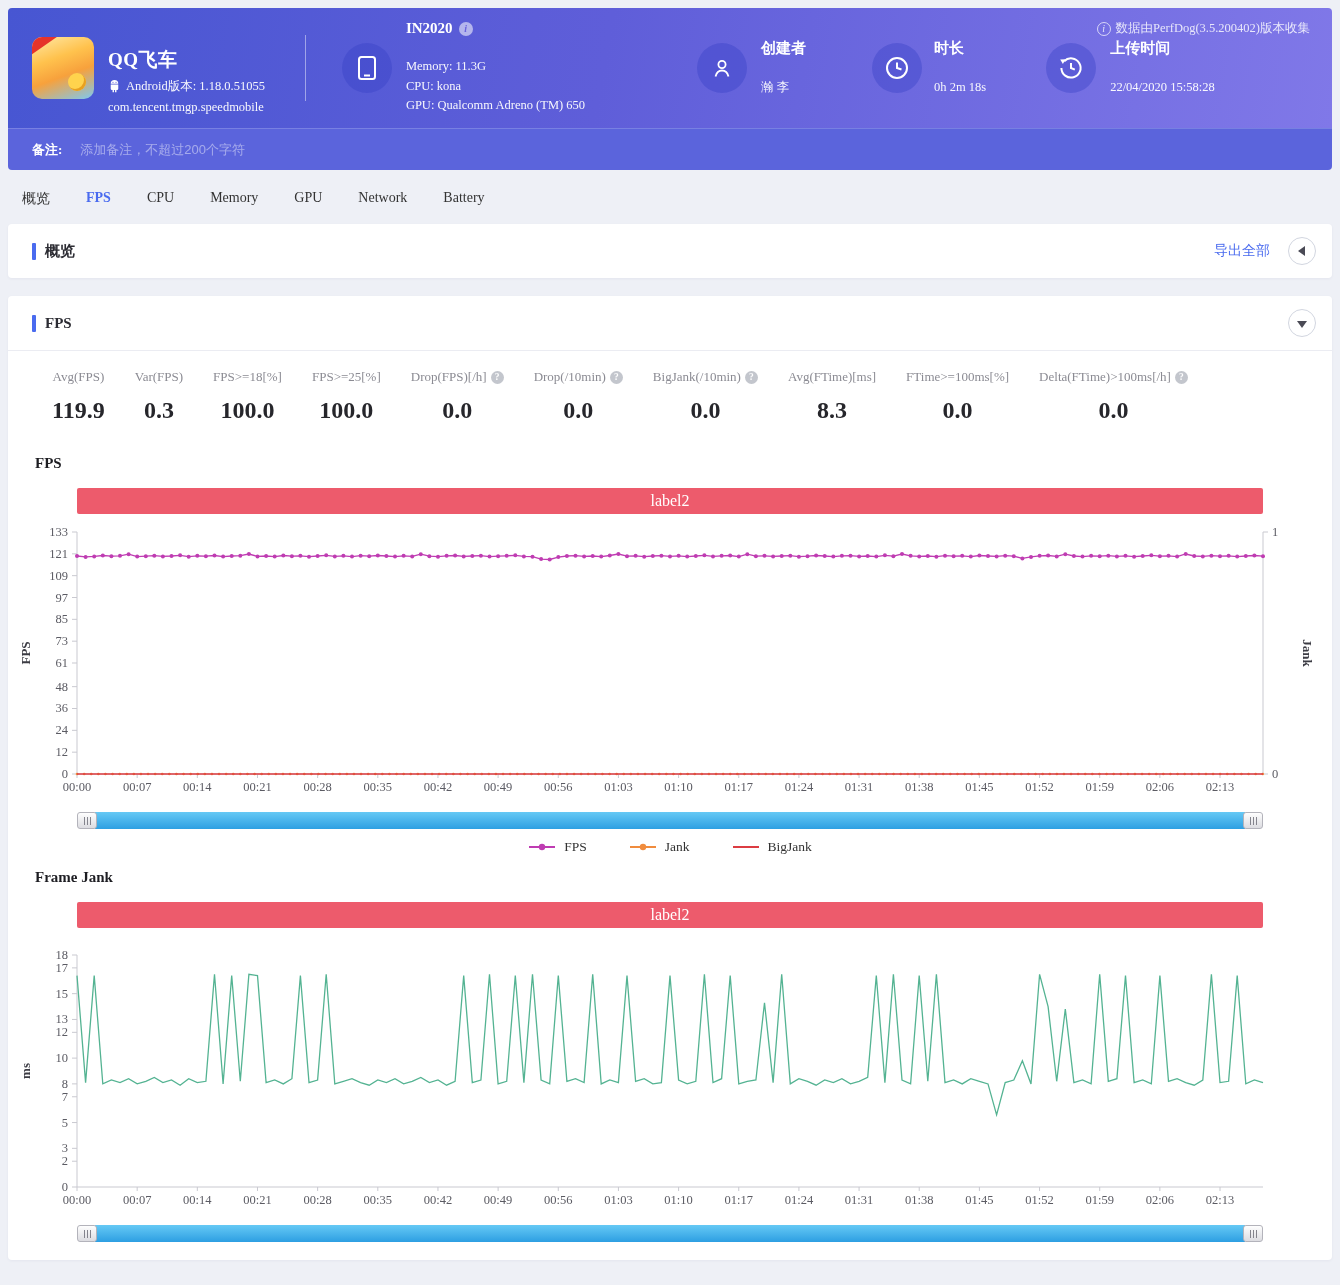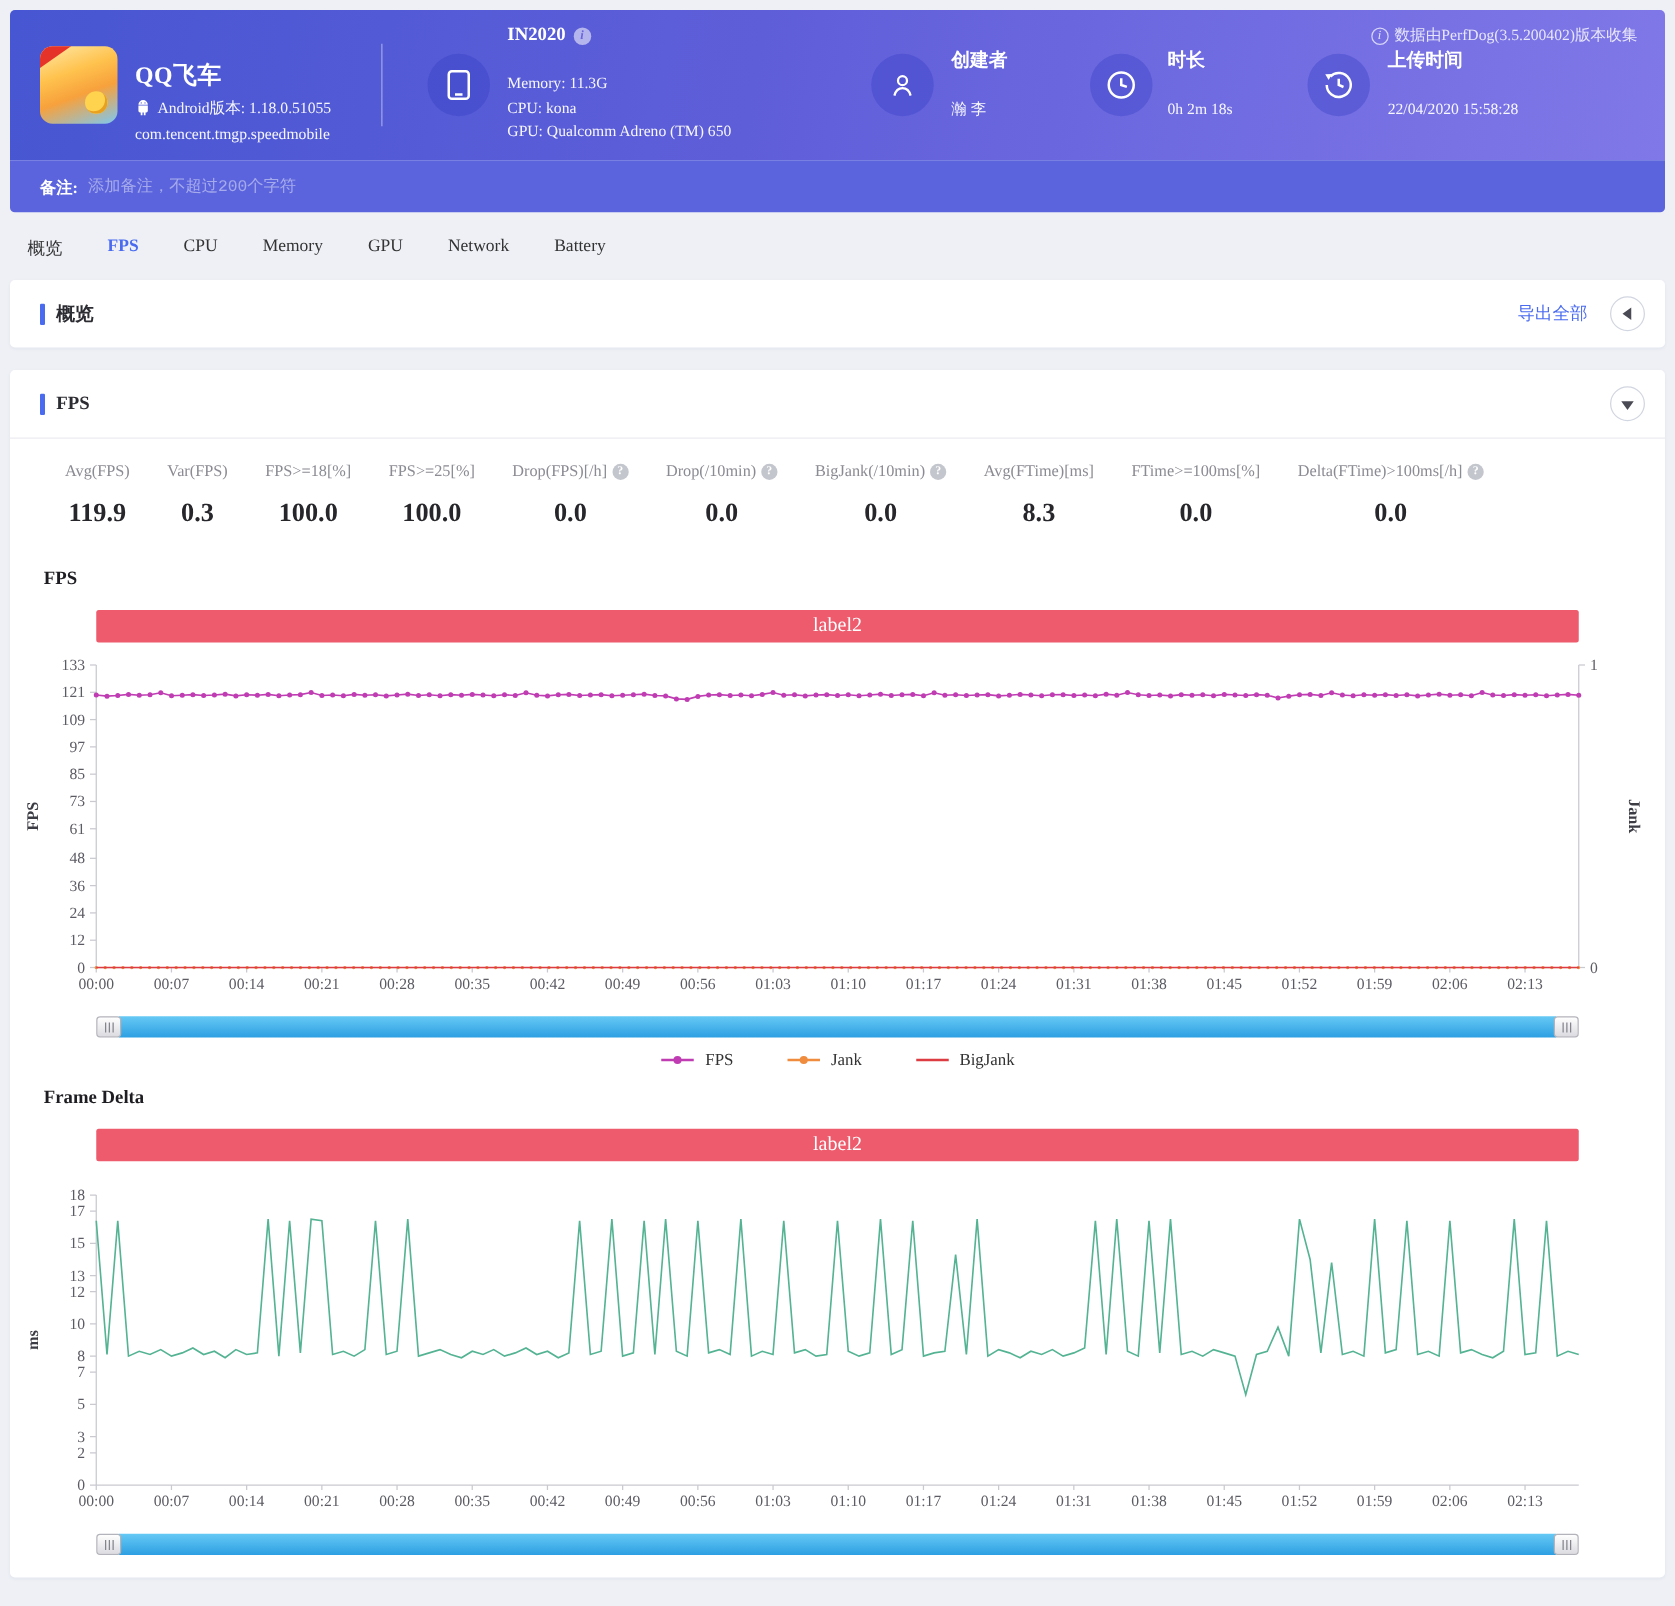--- a/index.html
+++ b/index.html
@@ -30,21 +30,21 @@
   .meta-block { display:flex; align-items:center; gap:14px; }
   .meta-title { font-size:15px; font-weight:bold; display:flex; align-items:center; gap:6px; }
   .meta-sub { font-size:12.5px; margin-top:20px; line-height:1.55; color:rgba(255,255,255,.95); }
   .gap-a { margin-left:112px; } .gap-b { margin-left:66px;gap:12px; } .gap-c { margin-left:60px; }
 
   
   .remark { height:42px; border-radius:0 0 4px 4px; background:#5b64dc; border-top:1px solid rgba(255,255,255,.18);
             display:flex; align-items:center; padding-left:24px; }
   .remark-label { color:#fff; font-size:13px; font-weight:bold; flex:none; }
   .remark-input { background:transparent; border:none; outline:none; color:#fff; font-size:13px;
-                  margin-left:8px; width:500px; font-family:Liberation Mono, monospace; }
+                  margin-left:18px; width:500px; font-family:Liberation Sans, sans-serif; }
   .remark-input::placeholder { color:rgba(255,255,255,.45); }
 
   
   .tabs { display:flex; gap:36px; padding:20px 0 16px 22px; }
   .tab { font-size:14px; color:#333; cursor:pointer; }
   .tab.active { color:#4a6bef; font-weight:bold; }
 
   
   .panel { background:#fff; border-radius:4px; margin:0 8px; box-shadow:0 1px 3px rgba(30,40,90,.05); }
   .sec-head { display:flex; align-items:center; padding:13px 16px 13px 24px; }
@@ -61,21 +61,21 @@
   .overview-panel { margin-top:0; }
   .fps-panel { margin-top:18px; padding-bottom:18px; }
   .divider { height:1px; background:#ebecf2; }
 
   
   .stats { display:flex; gap:30px; padding:18px 10px 16px 44px; }
   .stat { text-align:center; }
   .stat-label { font-size:13px; color:#8b8b93; display:flex; align-items:center; justify-content:center; gap:4px; }
   .help-ic { width:13px; height:13px; border-radius:50%; background:#c3c6cd; color:#fff; font-size:9.5px;
              font-weight:bold; display:inline-flex; align-items:center; justify-content:center; cursor:pointer; }
-  .stat-value { font-size:21px; font-weight:bold; color:#26262b; margin-top:10px; line-height:30px; }
+  .stat-value { font-size:24px; font-weight:bold; color:#26262b; margin-top:10px; line-height:30px; }
 
   
   .chart-title { font-size:15px; font-weight:bold; color:#1d1d22; margin:14px 0 0 27px; }
   .chart-banner { margin:16px 0 2px 69px; width:1186px; height:26px; background:#ed5b6c; border-radius:2px;
                   color:#fff; font-size:16px; display:flex; align-items:center; justify-content:center; }
   svg text { font-family:"Liberation Serif", serif; }
   .scrollbar { margin:8px 0 0 69px; width:1186px; height:17px; display:flex; }
   .sb-handle { width:20px; height:17px; border:1px solid #b3b3bb; border-radius:3px;
                background:linear-gradient(180deg,#fefefe,#dcdce1); display:flex; align-items:center;
                justify-content:center; cursor:ew-resize; z-index:1; }
@@ -526,21 +526,21 @@
         <span>Jank</span>
       </div>
       <div class="legend-item">
         <svg width="28" height="12">
           <line x1="1" y1="6" x2="27" y2="6" stroke="#dc3c42" stroke-width="2"></line>
         </svg>
         <span>BigJank</span>
       </div>
     </div>
 
-  <div class="chart-title" style="margin-top:13px">Frame Delta</div>
+  <div class="chart-title" style="margin-top:13px">Frame Jank</div>
   <div class="chart-banner">label2</div>
   <div id="chart-ftime"><svg width="1324" height="284">
         <line x1="69" y1="25" x2="69" y2="257" stroke="#c9c9d0" stroke-width="1"></line>
         <line x1="69" y1="257" x2="1255" y2="257" stroke="#c9c9d0" stroke-width="1"></line>
         <line x1="64" y1="257" x2="69" y2="257" stroke="#c9c9d0"></line>
         <text x="60" y="261" text-anchor="end" font-size="12.5" fill="#5b5b63">0</text>
         <line x1="64" y1="231.22222222222223" x2="69" y2="231.22222222222223" stroke="#c9c9d0"></line>
         <text x="60" y="235.22222222222223" text-anchor="end" font-size="12.5" fill="#5b5b63">2</text>
         <line x1="64" y1="218.33333333333334" x2="69" y2="218.33333333333334" stroke="#c9c9d0"></line>
         <text x="60" y="222.33333333333334" text-anchor="end" font-size="12.5" fill="#5b5b63">3</text>

